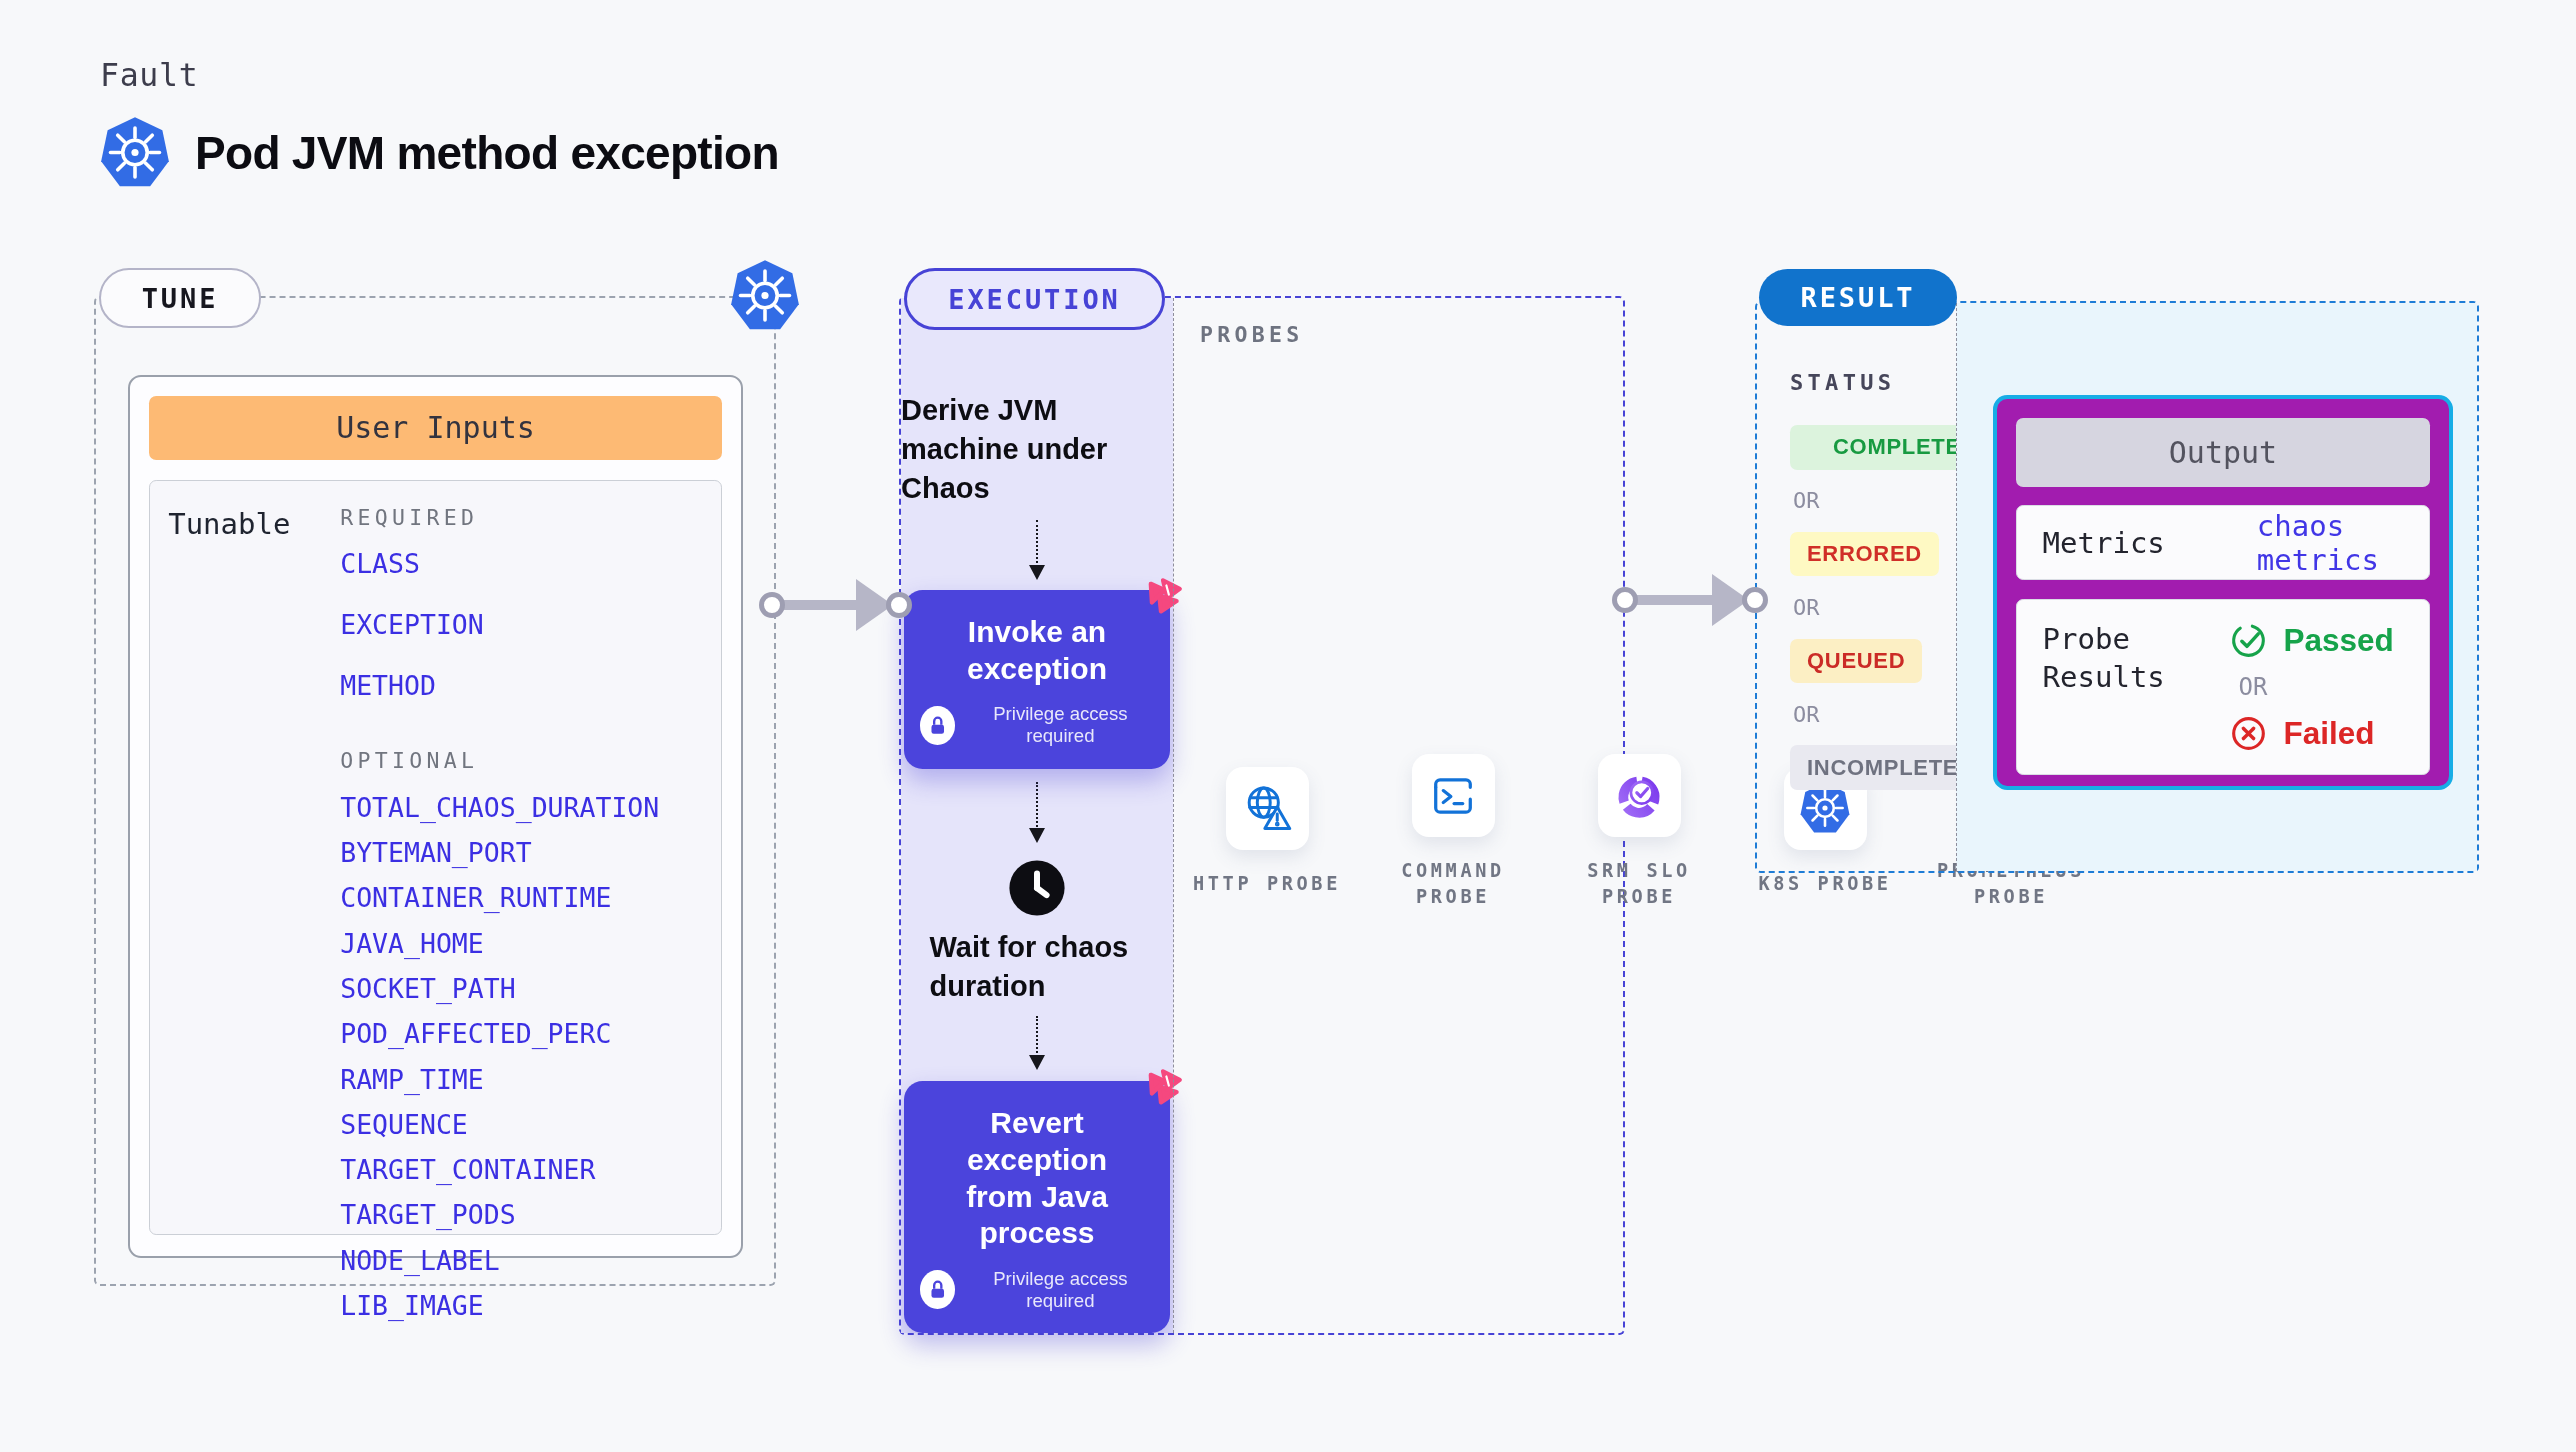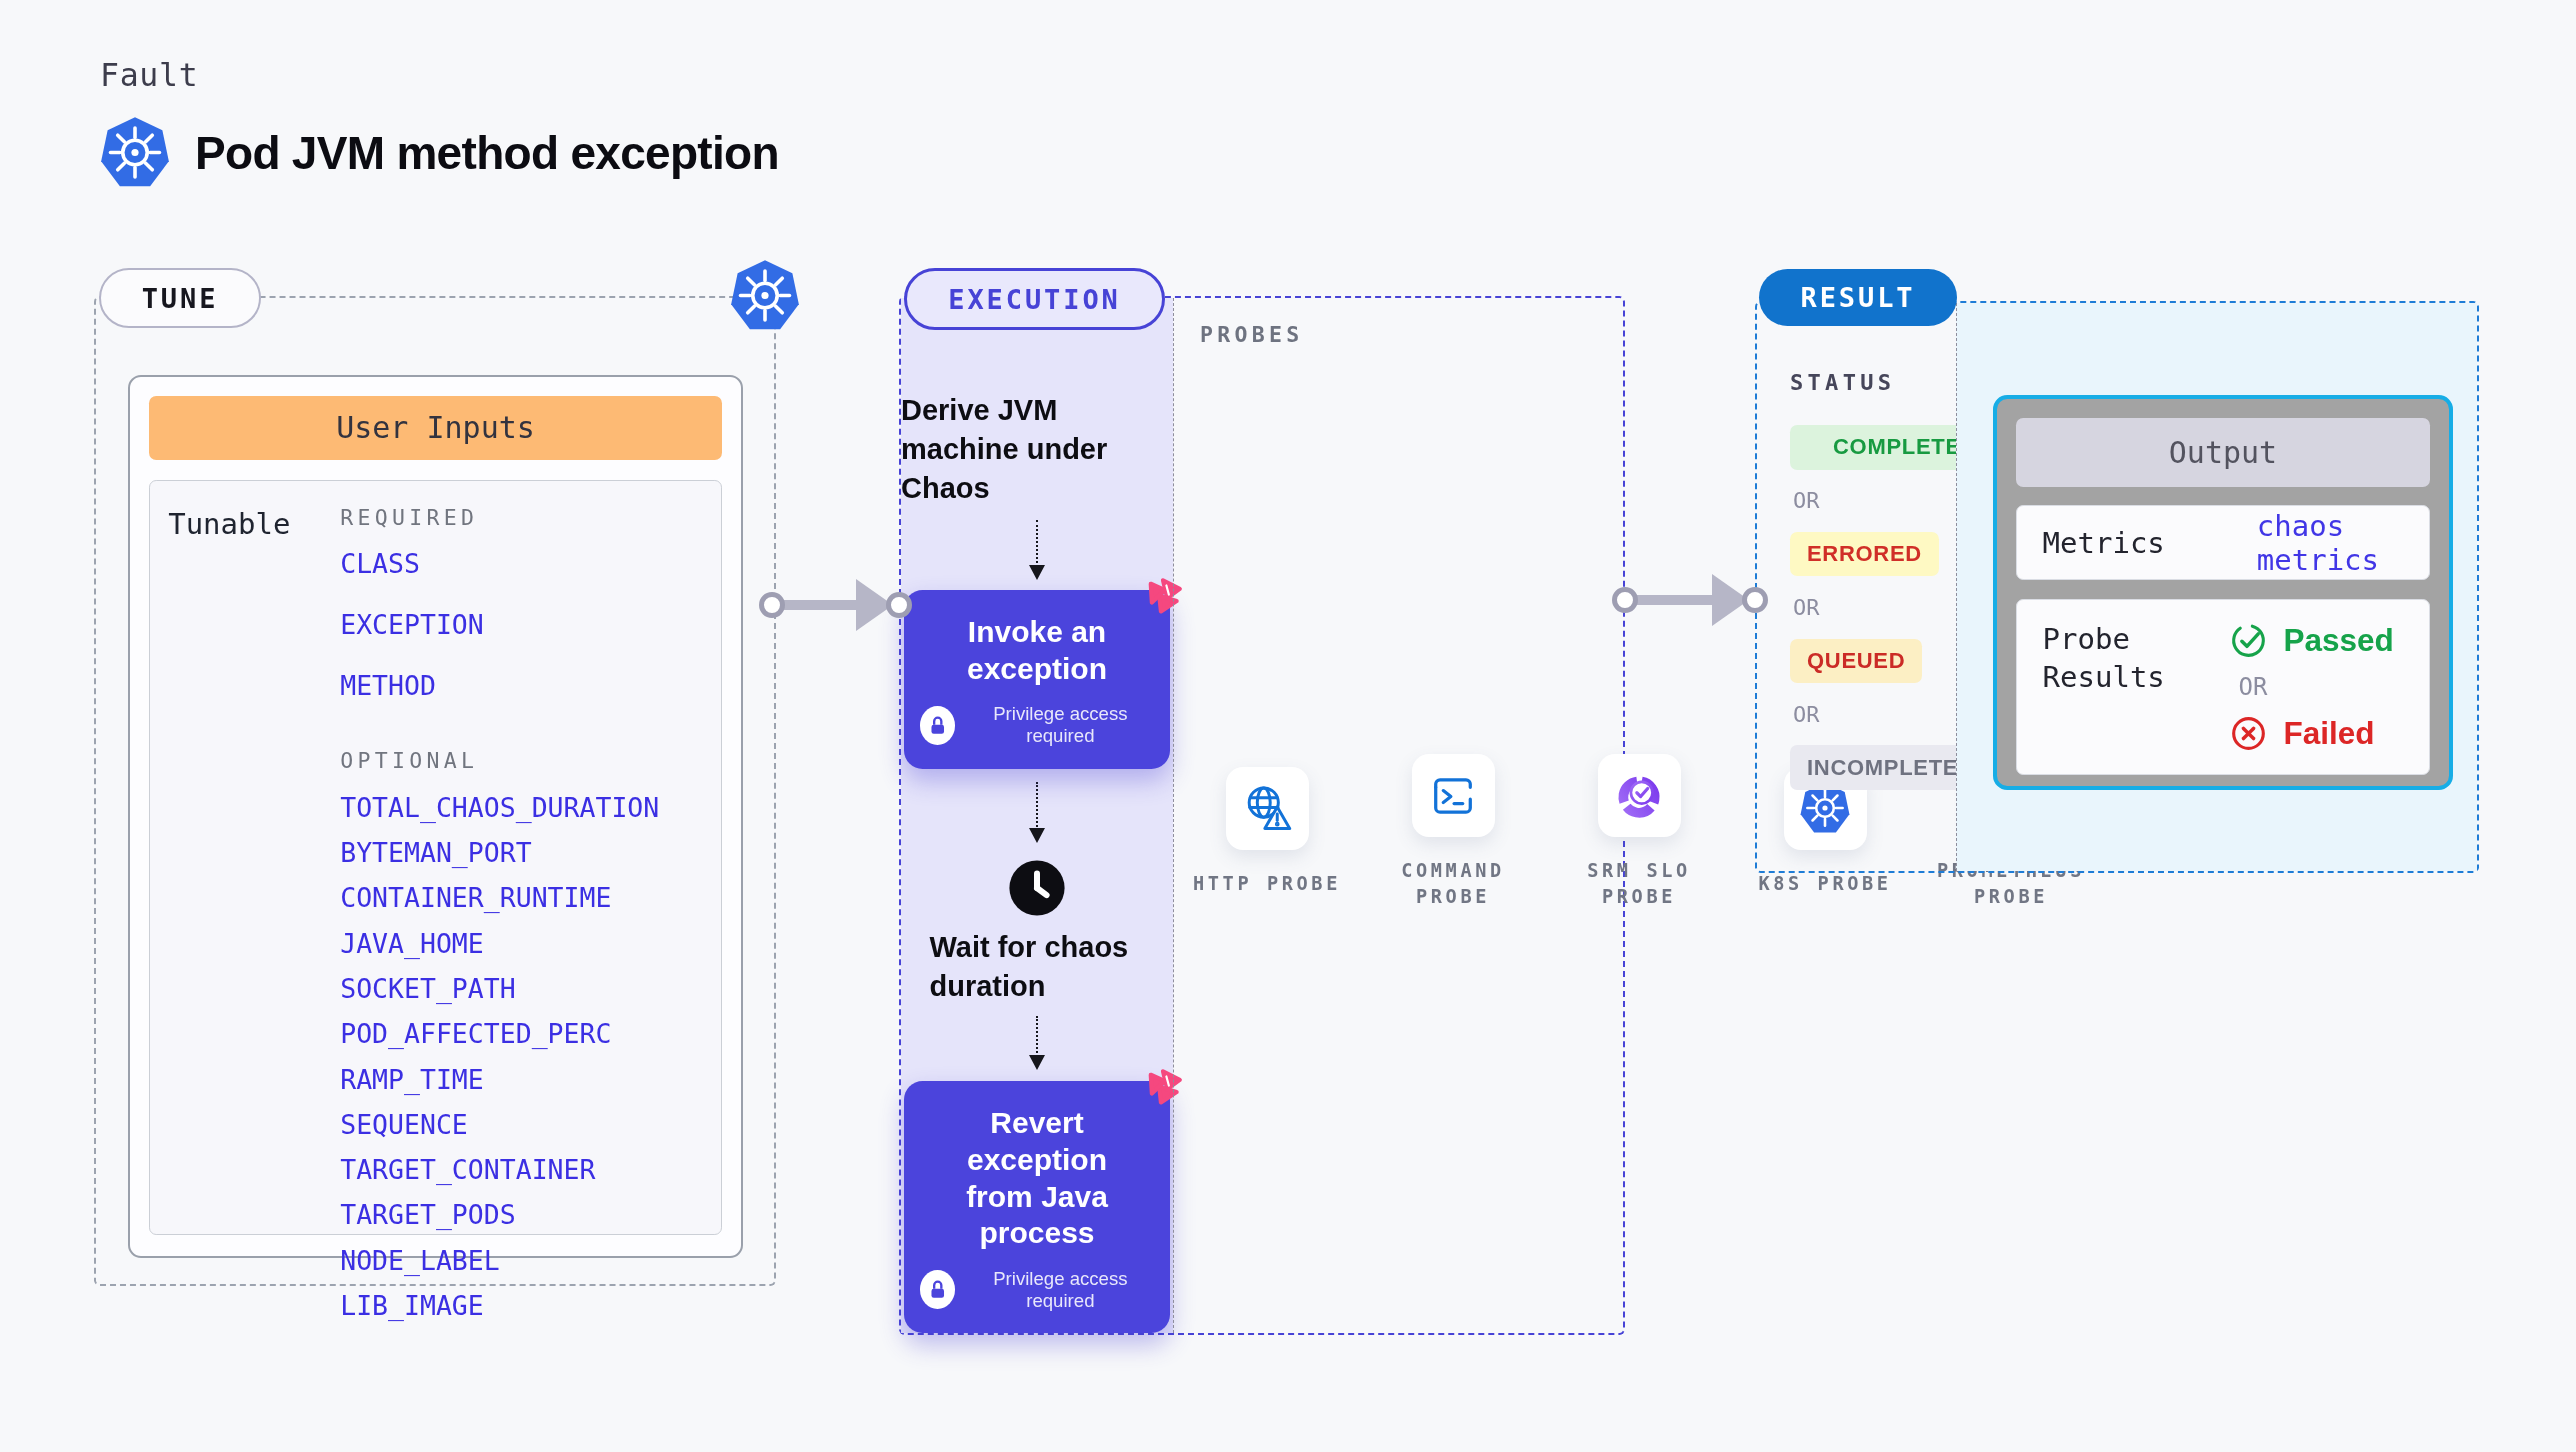--- a/index.html
+++ b/index.html
@@ -80,21 +80,21 @@
   
   .result-box{position:absolute;left:1755px;top:301px;width:724px;height:572px;
               border:2.9px dashed var(--result_border);border-radius:5.7px;display:flex;box-sizing:border-box;}
   .status-col{width:199px;box-sizing:border-box;padding:67px 0 0 33px;}
   .status-label{font-size:22px;font-weight:bold;letter-spacing:4.3px;color:#46465A;}
   .badge{display:inline-block;margin-top:0;padding:9.3px 17px;border-radius:7.2px;
          font-size:22px;font-weight:bold;letter-spacing:0.7px;}
   .badge-wrap{margin-top:30px;}
   .or-line{font-size:22px;color:#8C8DA0;margin:18.6px 0 18.6px 2.9px;}
   .output-area{flex:1;background:var(--cyan_pale);border-left:1.4px dashed #8E8E9C;}
-  .output-card{position:absolute;left:236px;top:92px;width:460px;height:395px;background:#a3a3a3;
+  .output-card{position:absolute;left:236px;top:92px;width:460px;height:395px;background:#a21caf;
                border:4.3px solid var(--cyan);border-radius:14.3px;box-sizing:border-box;padding:18.6px;z-index:5;}
   .output-header{background:#D6D5E0;border-radius:7.2px;height:69px;display:flex;align-items:center;
                  justify-content:center;font-size:30px;color:#53535F;}
   .metric-row{margin-top:18.6px;border:1.4px solid #DADDE4;border-radius:7.2px;background:#FBFBFD;height:75px;
               display:flex;align-items:center;padding:0 26px;box-sizing:border-box;}
   .metric-label{font-size:29px;color:#23242E;}
   .metric-value{font-size:29px;color:#4136E6;margin-left:92px;}
   .pr-row{margin-top:18.6px;border:1.4px solid #DADDE4;border-radius:7.2px;background:#FBFBFD;height:176px;
           display:flex;padding:21.5px 26px;box-sizing:border-box;}
   .pr-label{width:160px;font-size:29px;color:#23242E;line-height:1.3;}

